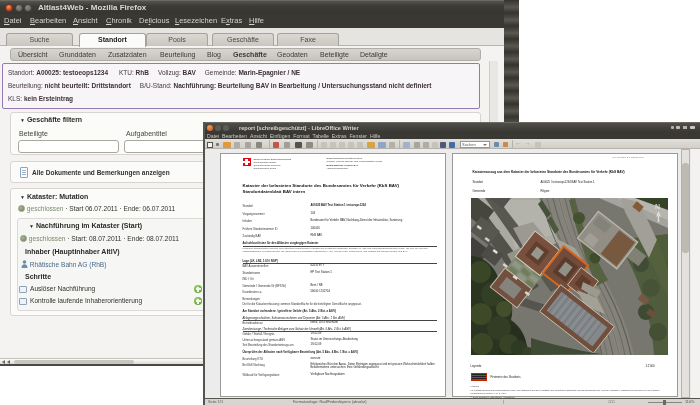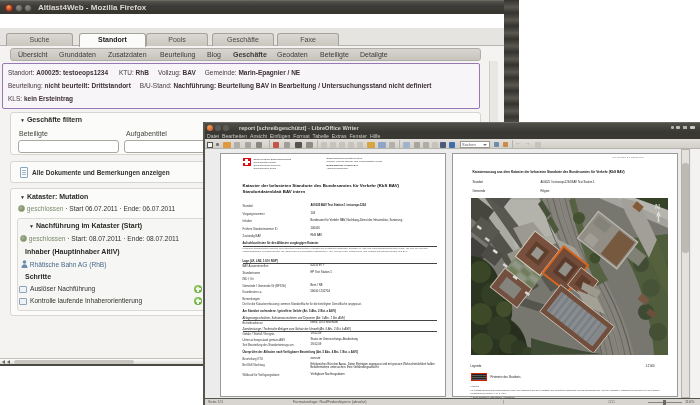--- a/index.html
+++ b/index.html
@@ -46,20 +46,30 @@
 </style></head>
 <body>
 <div id="stage">
 
 <div id="ff">
   <div id="ff-title">
     <div class="wbtn" style="left:5px;background:radial-gradient(circle at 40% 25%,#efa14d,#cf4b2d 60%,#9c3423);border:1px solid #7f2a1e;"></div>
     <div class="wbtn" style="left:14.5px;background:radial-gradient(circle at 35% 30%,#8d8b85,#5f5d57);border:1px solid #45433e;"></div>
     <div class="wbtn" style="left:24px;background:radial-gradient(circle at 35% 30%,#8d8b85,#5f5d57);border:1px solid #45433e;"></div>
     <div class="t">Altlast4Web - Mozilla Firefox</div>
+  </div>
+  <div id="ff-menu">
+    <span style="left:4px"><u>D</u>atei</span>
+    <span style="left:30px"><u>B</u>earbeiten</span>
+    <span style="left:73px"><u>A</u>nsicht</span>
+    <span style="left:106px"><u>C</u>hronik</span>
+    <span style="left:139px">De<u>l</u>icious</span>
+    <span style="left:175px"><u>L</u>esezeichen</span>
+    <span style="left:221px">E<u>x</u>tras</span>
+    <span style="left:249px"><u>H</u>ilfe</span>
   </div>
   <div id="ff-tabbar">
     <div class="tab" style="left:6px;width:67px;">Suche</div>
     <div class="tab active" style="left:79px;width:67px;">Standort</div>
     <div class="tab" style="left:146px;width:62px;">Pools</div>
     <div class="tab" style="left:212px;width:62px;">Geschäfte</div>
     <div class="tab" style="left:277px;width:62px;">Faxe</div>
   </div>
   <div id="ff-subwrap">
     <div id="ff-subtabs">

